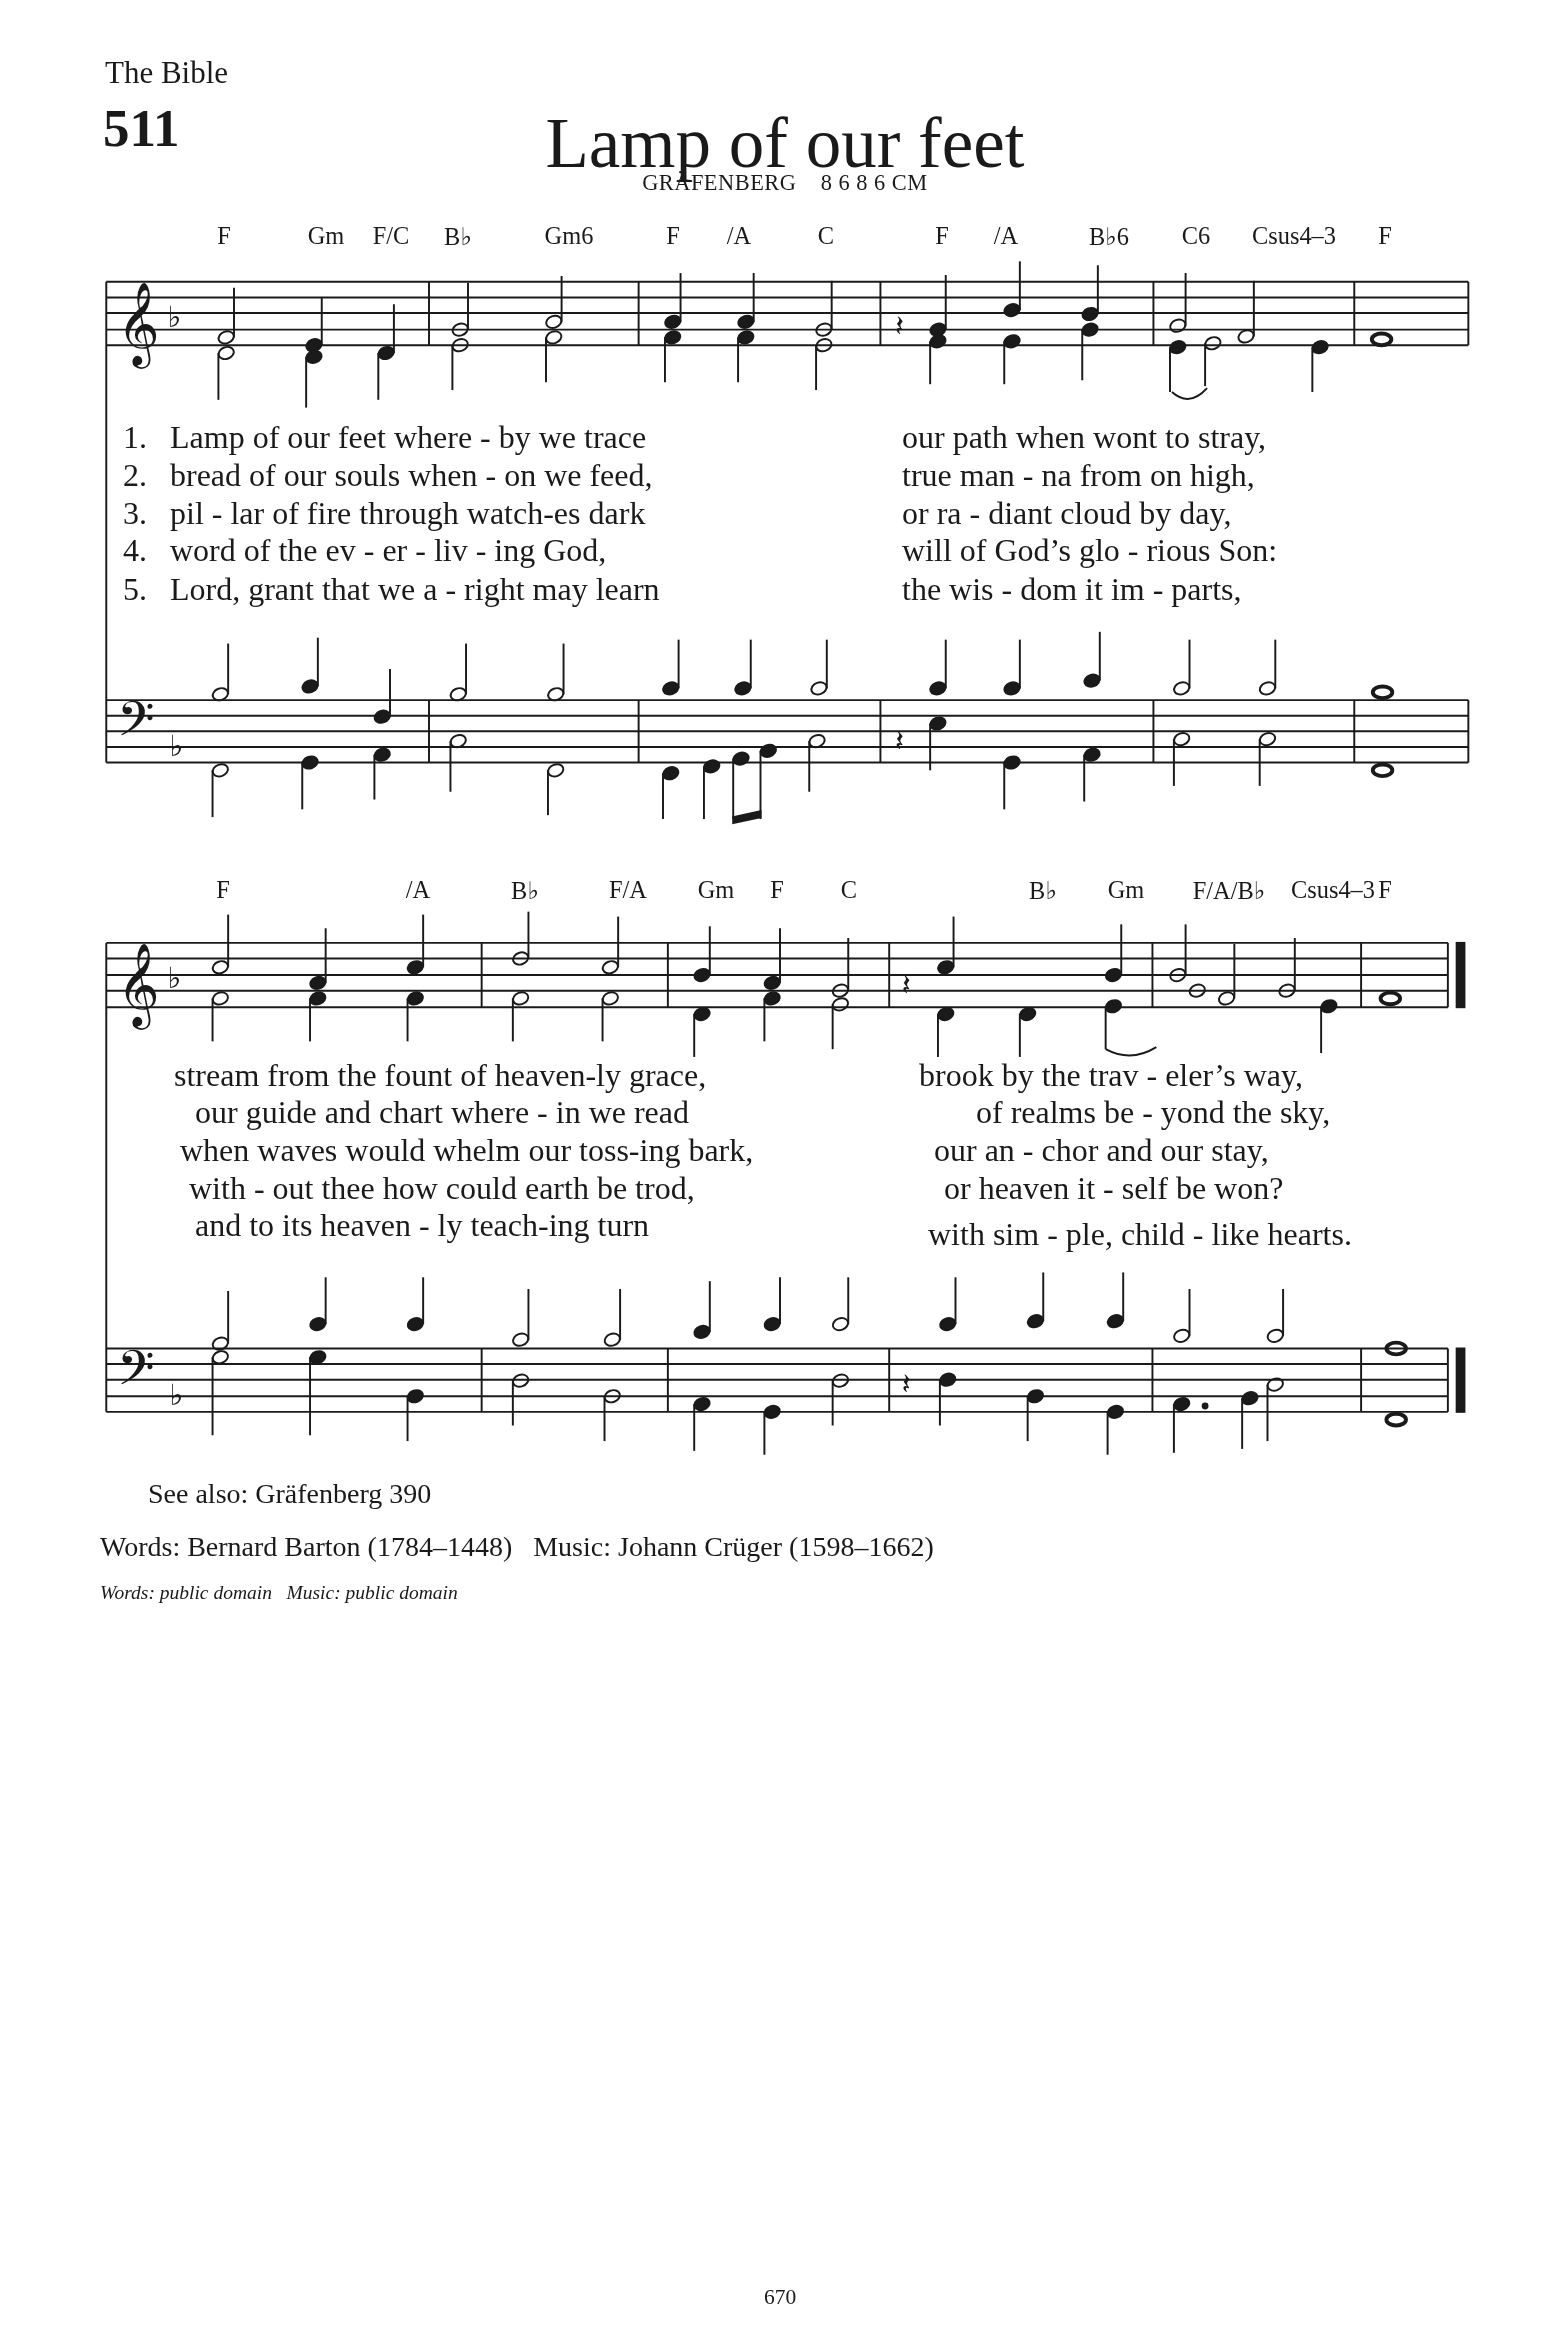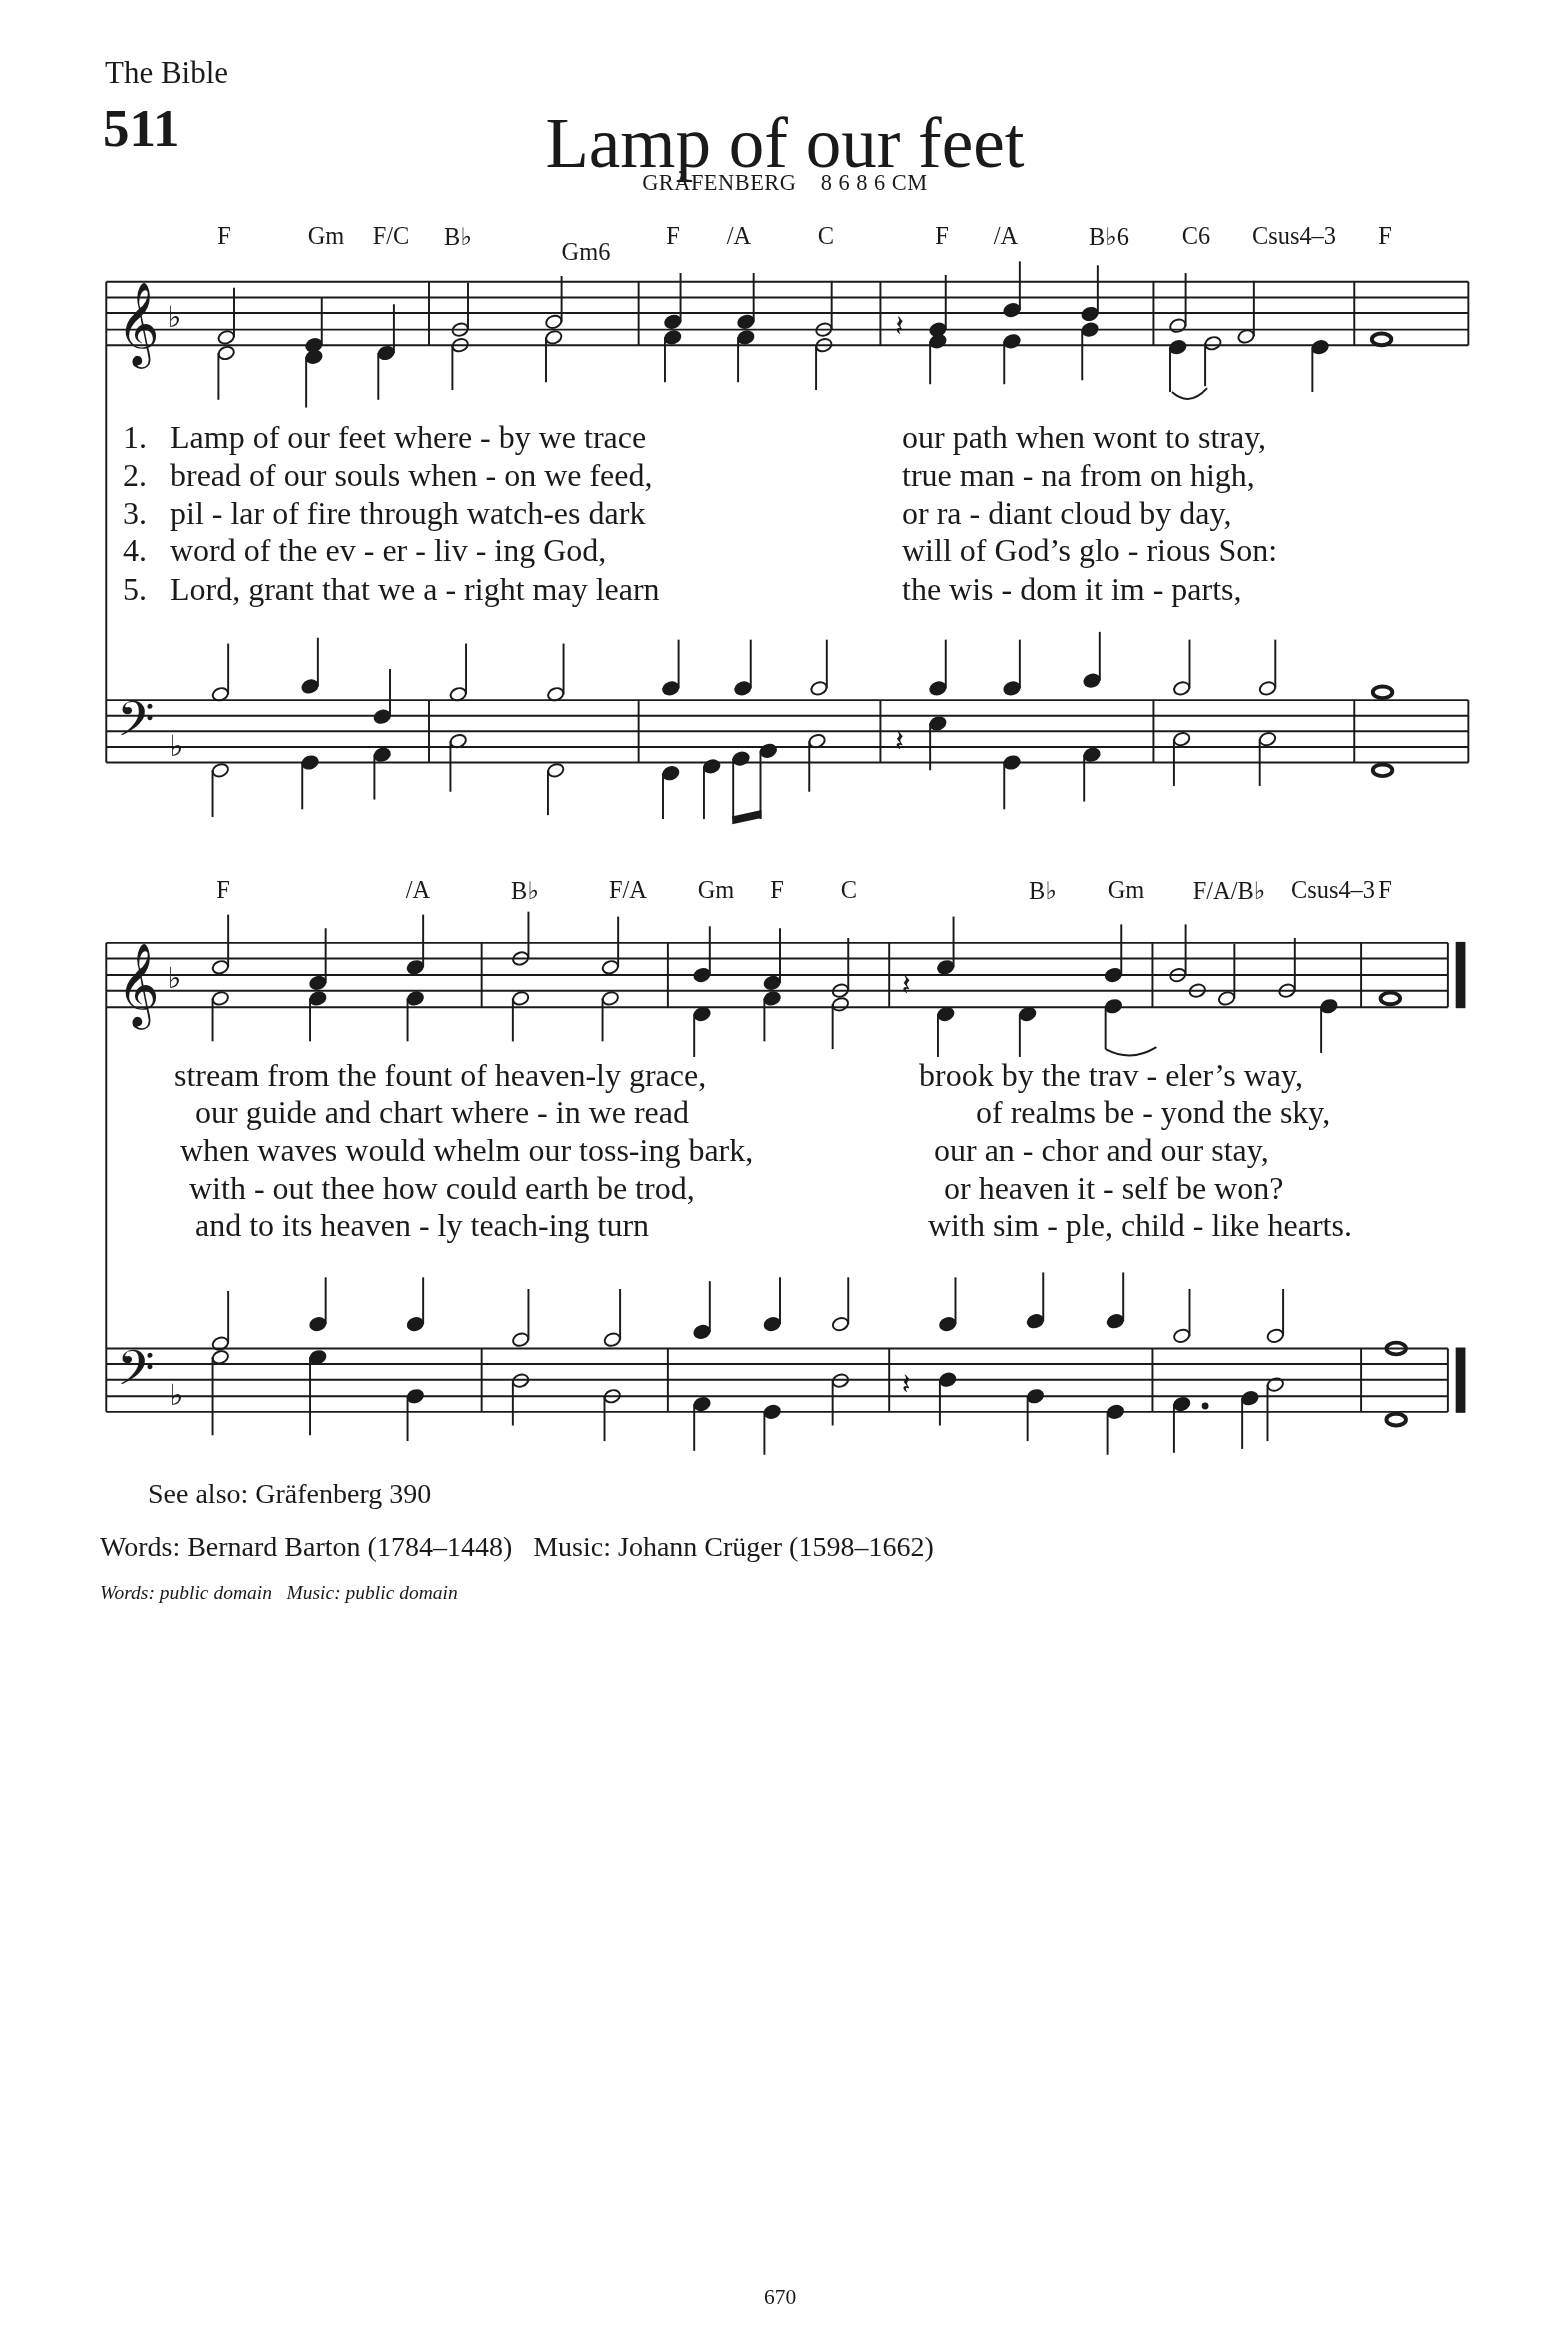--- a/index.html
+++ b/index.html
@@ -347,21 +347,21 @@
     <ellipse cx="1432" cy="1383" rx="10" ry="6" fill="none" stroke-width="4"></ellipse>
     <ellipse cx="1432" cy="1456" rx="10" ry="6" fill="none" stroke-width="4"></ellipse>
   </g>
 </svg>
 
 <div id="chords-1" class="abs" style="left:0;top:222px;width:1560px;height:29px;">
     <span class="abs chord" style="left: 224px; top: 0px;">F</span>
     <span class="abs chord" style="left: 326px; top: 0px;">Gm</span>
     <span class="abs chord" style="left: 391px; top: 0px;">F/C</span>
     <span class="abs chord" style="left: 458px; top: 0px;">B♭</span>
-    <span class="abs chord" style="left: 569px; top: 16px; margin-left: 17px;">Gm6</span>
+    <span class="abs chord" style="left: 569px; top: 0px;">Gm6</span>
     <span class="abs chord" style="left: 673px; top: 0px;">F</span>
     <span class="abs chord" style="left: 739px; top: 0px;">/A</span>
     <span class="abs chord" style="left: 826px; top: 0px;">C</span>
     <span class="abs chord" style="left: 942px; top: 0px;">F</span>
     <span class="abs chord" style="left: 1006px; top: 0px;">/A</span>
     <span class="abs chord" style="left: 1109px; top: 0px;">B♭6</span>
     <span class="abs chord" style="left: 1196px; top: 0px;">C6</span>
     <span class="abs chord" style="left: 1294px; top: 0px;">Csus4–3</span>
     <span class="abs chord" style="left: 1385px; top: 0px;">F</span>
   </div>
@@ -420,21 +420,21 @@
   <div class="lyr-row" style="left:0;top:1132px;">
     <span style="left:180px;">when waves would whelm our toss-ing bark,</span>
     <span style="left:934px;">our an - chor and our stay,</span>
   </div>
   <div class="lyr-row" style="left:0;top:1170px;">
     <span style="left:189px;">with - out thee how could earth be trod,</span>
     <span style="left:944px;">or heaven it - self be won?</span>
   </div>
   <div class="lyr-row" style="left:0;top:1207px;">
     <span style="left:195px;">and to its heaven - ly teach-ing turn</span>
-    <span style="left:928px;">with sim - ple, child - like hearts.</span>
+    <span style="left:928px;margin-top:9px;">with sim - ple, child - like hearts.</span>
   </div>
 </div>
 
 <div class="abs foot1">See also: Gräfenberg 390</div>
 <div class="abs foot2" style="white-space:pre;">Words: Bernard Barton (1784–1448)   Music: Johann Crüger (1598–1662)</div>
 <div class="abs foot3" style="white-space:pre;">Words: public domain   Music: public domain</div>
 <div class="abs pagenum">670</div>
 
 
 </body></html>

